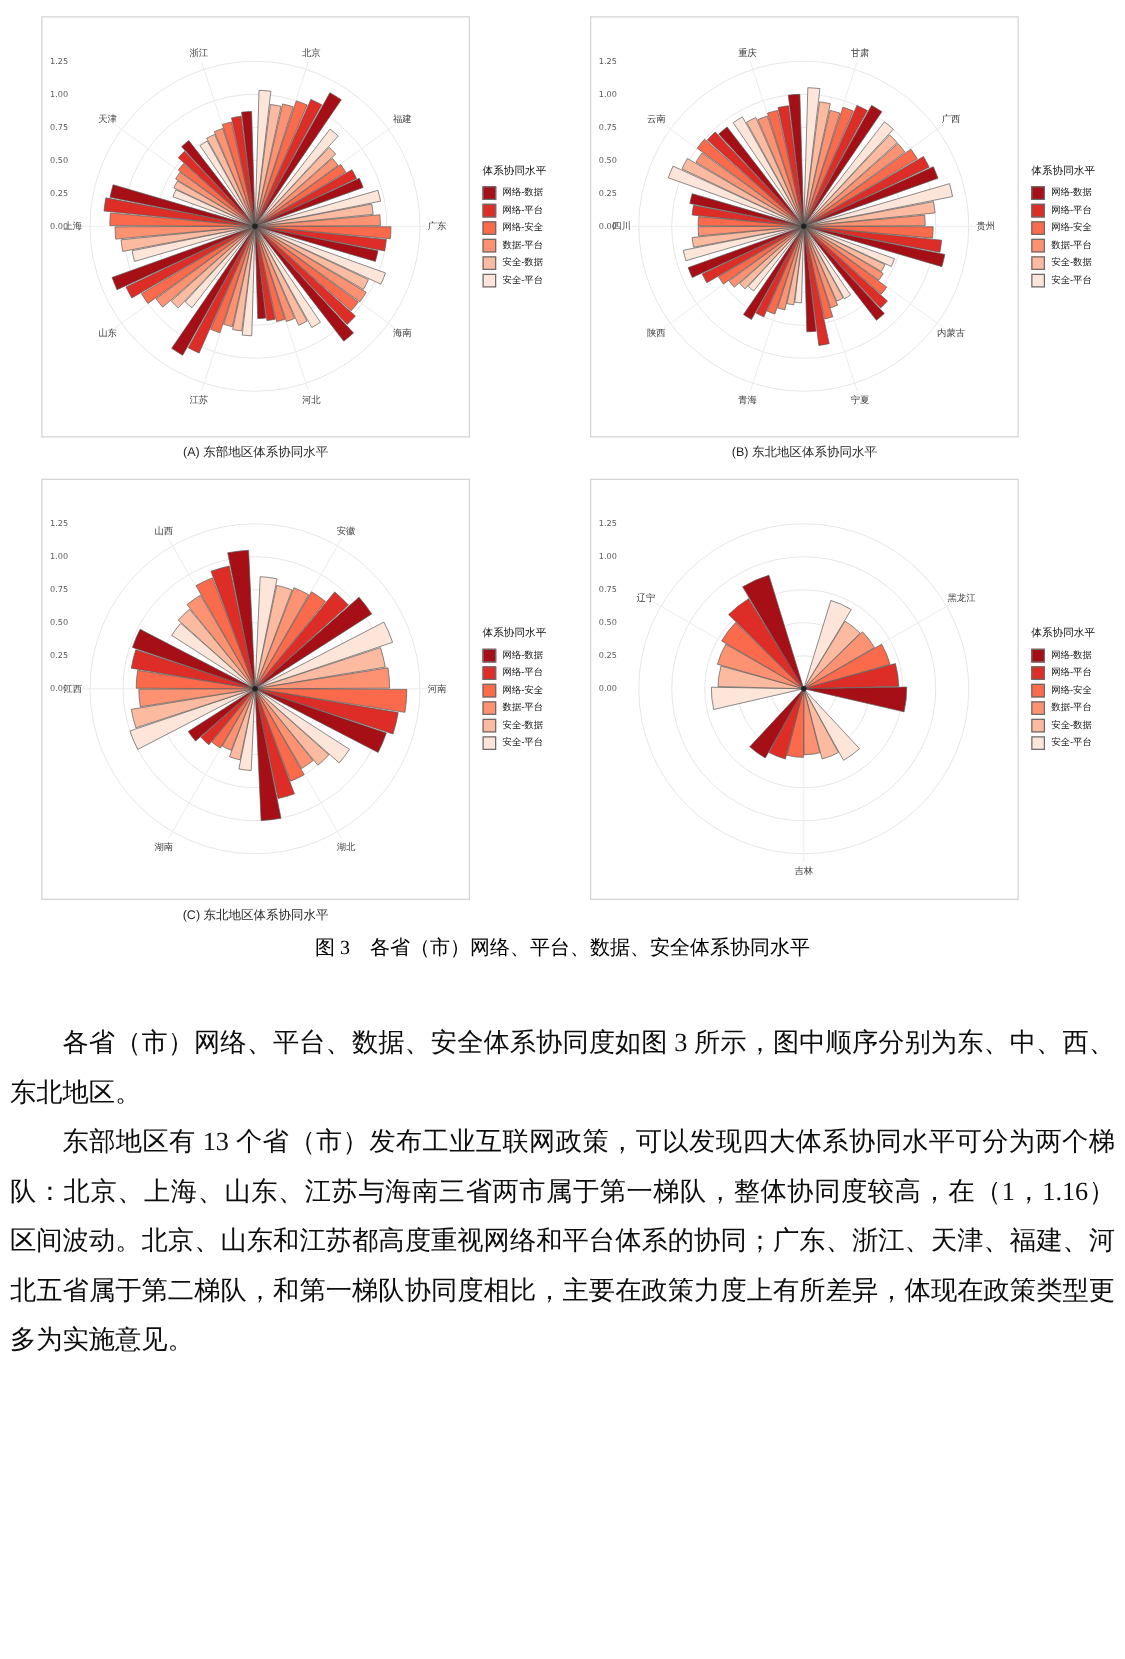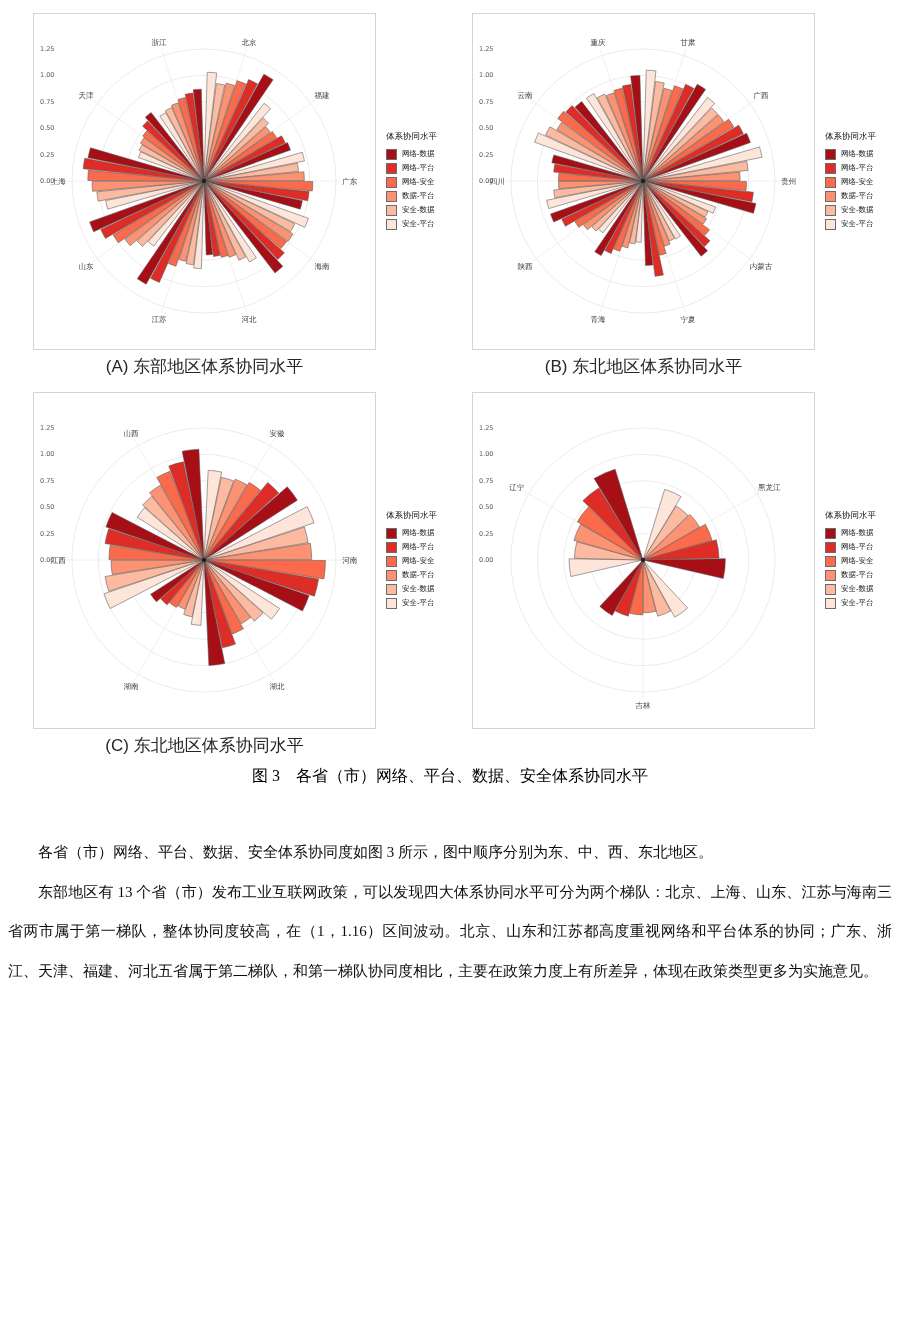--- a/index.html
+++ b/index.html
@@ -14,41 +14,41 @@
   .chart-unit { display:flex; align-items:flex-start; }
   .chart-main { width:343px; flex:none; }
   .panel {
     width:343px; height:337px; border:1px solid #d4d4d4; box-sizing:border-box;
     background:#ffffff;
   }
   .panel svg { display:block; }
   .panel-caption {
     text-align:center; margin-top:5px;
     font-family:"Liberation Sans","DejaVu Sans",sans-serif;
-    font-size:17px; color:#262626;
+    font-size:10px; color:#262626;
   }
   .legend {
     width:96px; height:337px; flex:none; box-sizing:border-box;
     display:flex; flex-direction:column; justify-content:center;
     padding-left:10px;
     font-family:"Liberation Sans","DejaVu Sans",sans-serif;
   }
   .legend-title { font-size:8.5px; color:#111; margin-bottom:6px;font-family:Liberation Mono, monospace; }
   .legend-row { display:flex; align-items:flex-start; margin-bottom:3px; }
   .legend-swatch {
     width:11px; height:11px; border:1px solid #6b6b6b; margin-right:5px; flex:none;
     box-sizing:border-box;
   }
   .legend-label { font-size:7.5px; color:#111; white-space:nowrap; }
   .fig-caption {
     margin-top:9px; text-align:center; font-weight:normal; font-size:16px; color:#000;
   }
   .body-text { margin-top:46px; padding:0 8px; }
   .body-text p {
-    margin:0; font-size:15px; line-height:39.5px; text-align:justify;
+    margin:0; font-size:21px; line-height:39.5px; text-align:justify;
     text-indent:2em; color:#0d0d0d;
   }
 </style>
 </head>
 <body>
 
 <div class="figure">
   <div class="charts-grid">
 
     <div class="chart-unit">

